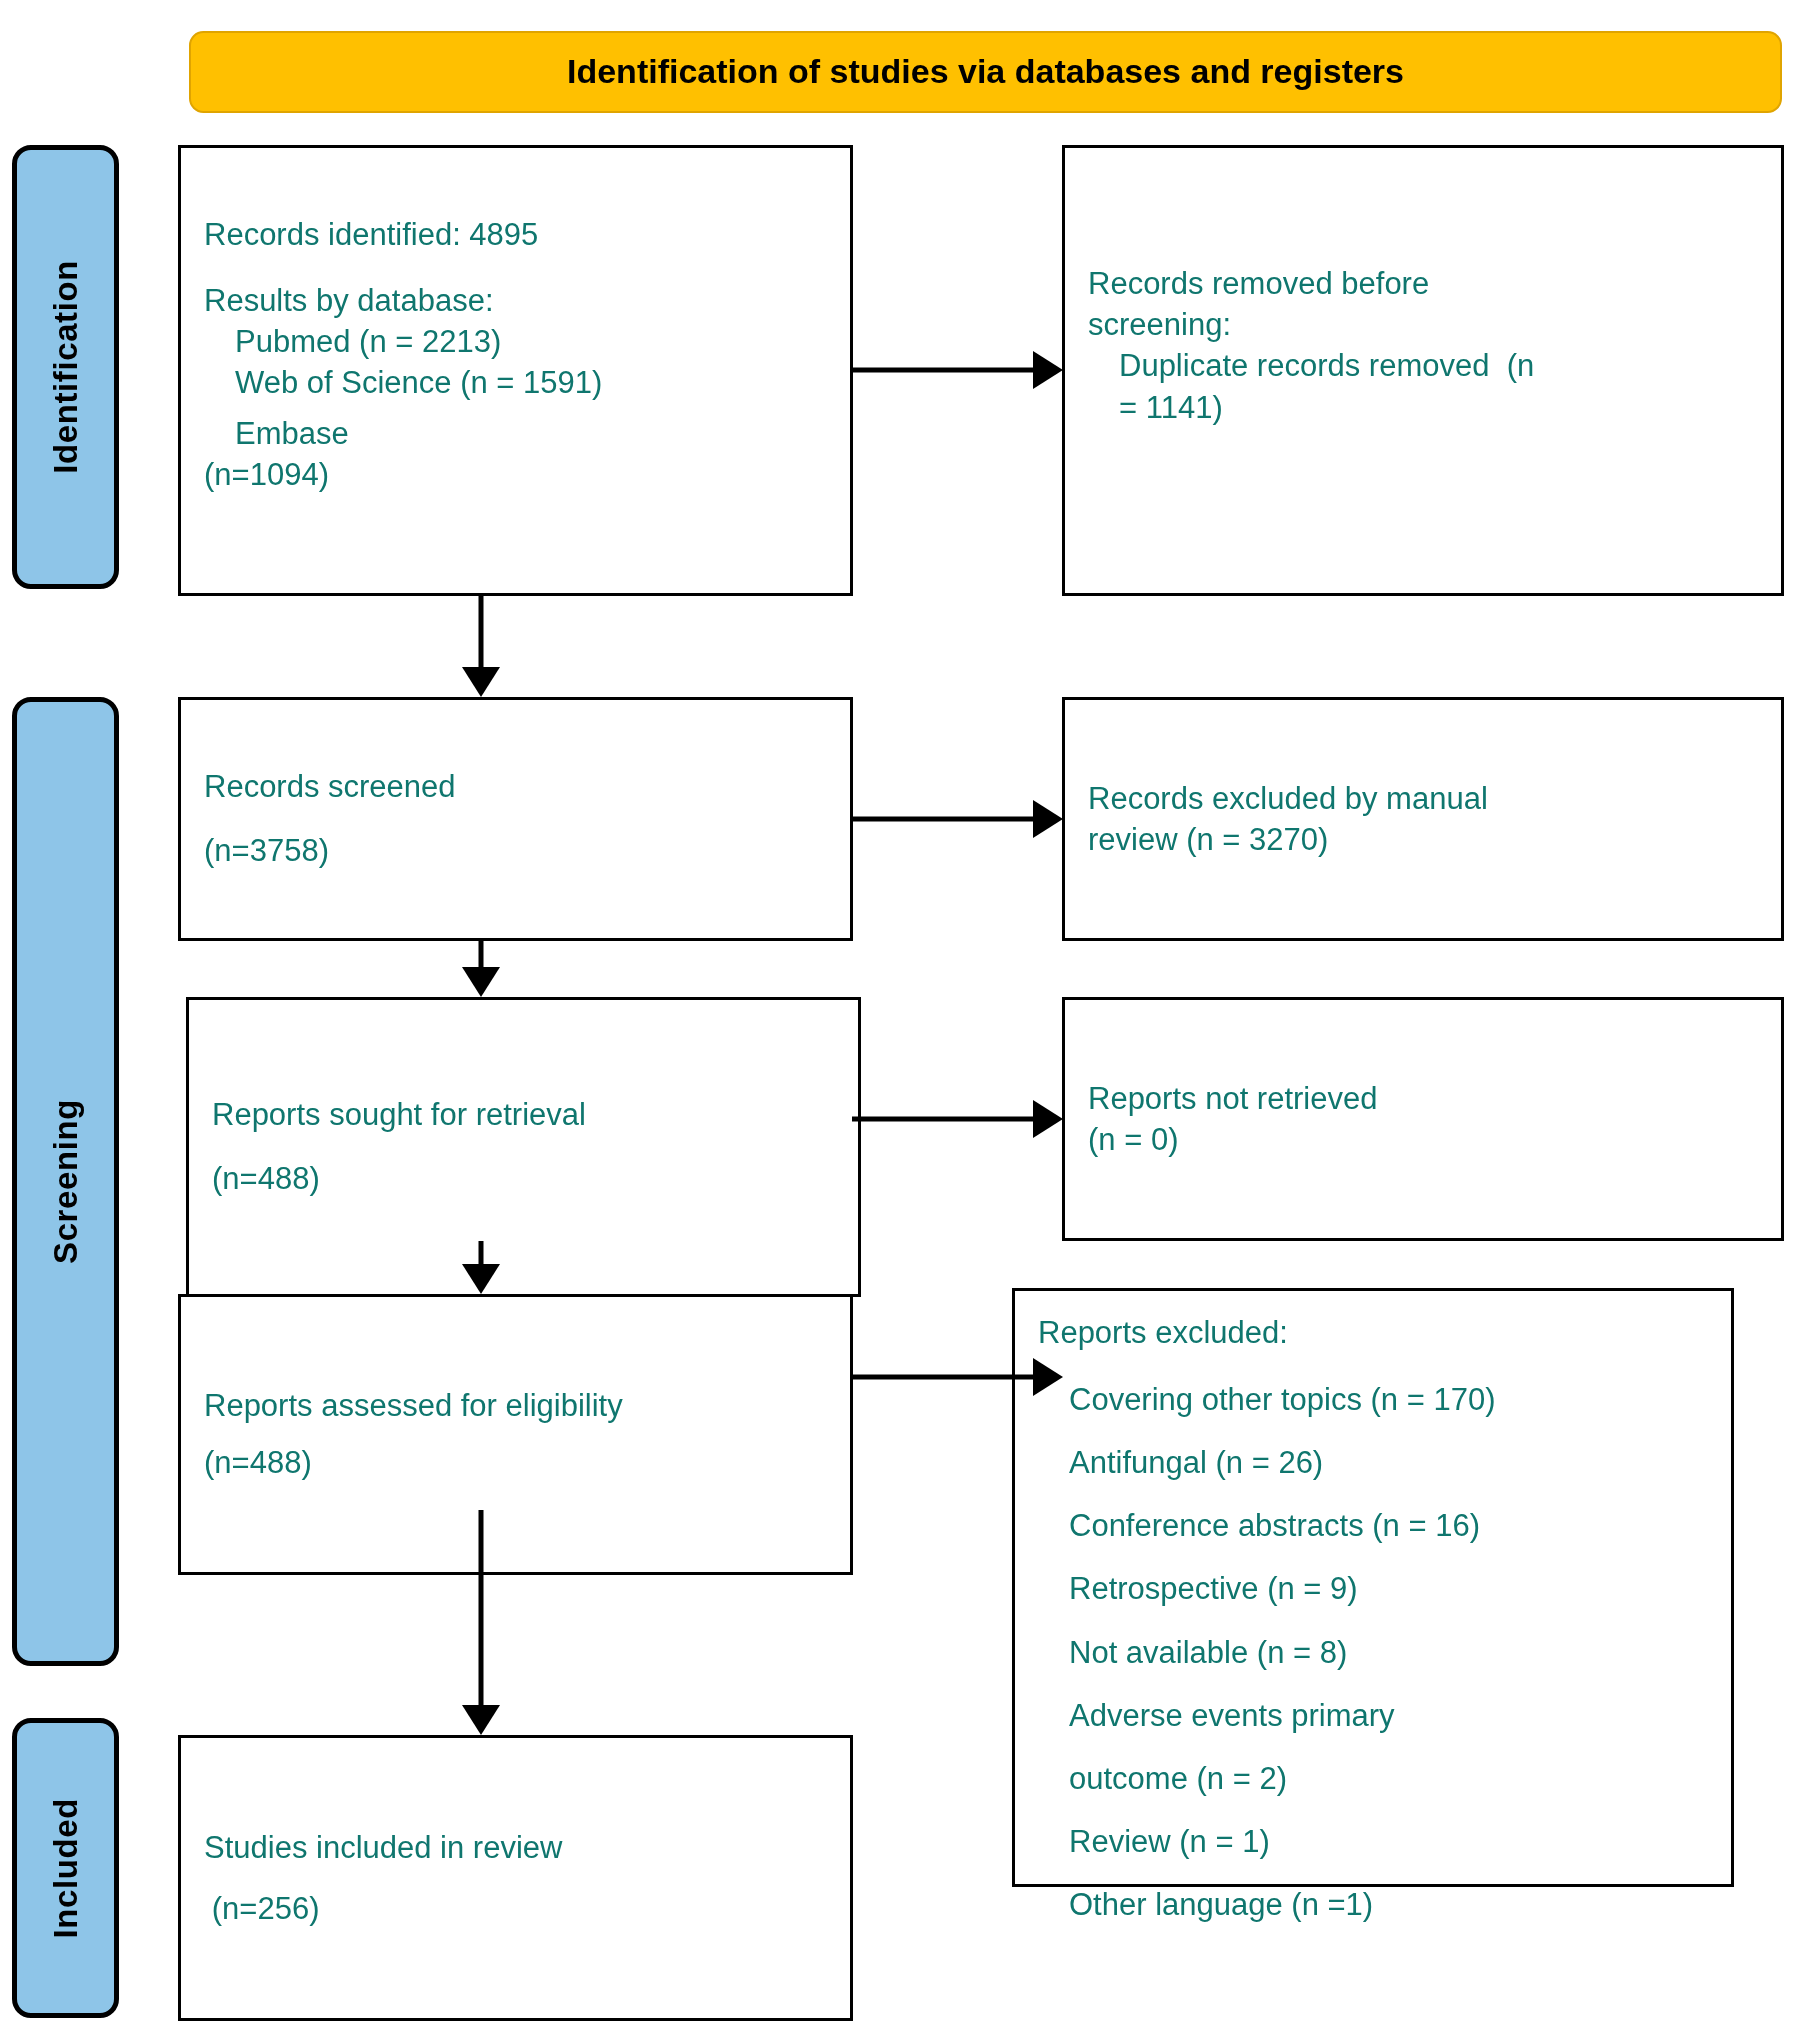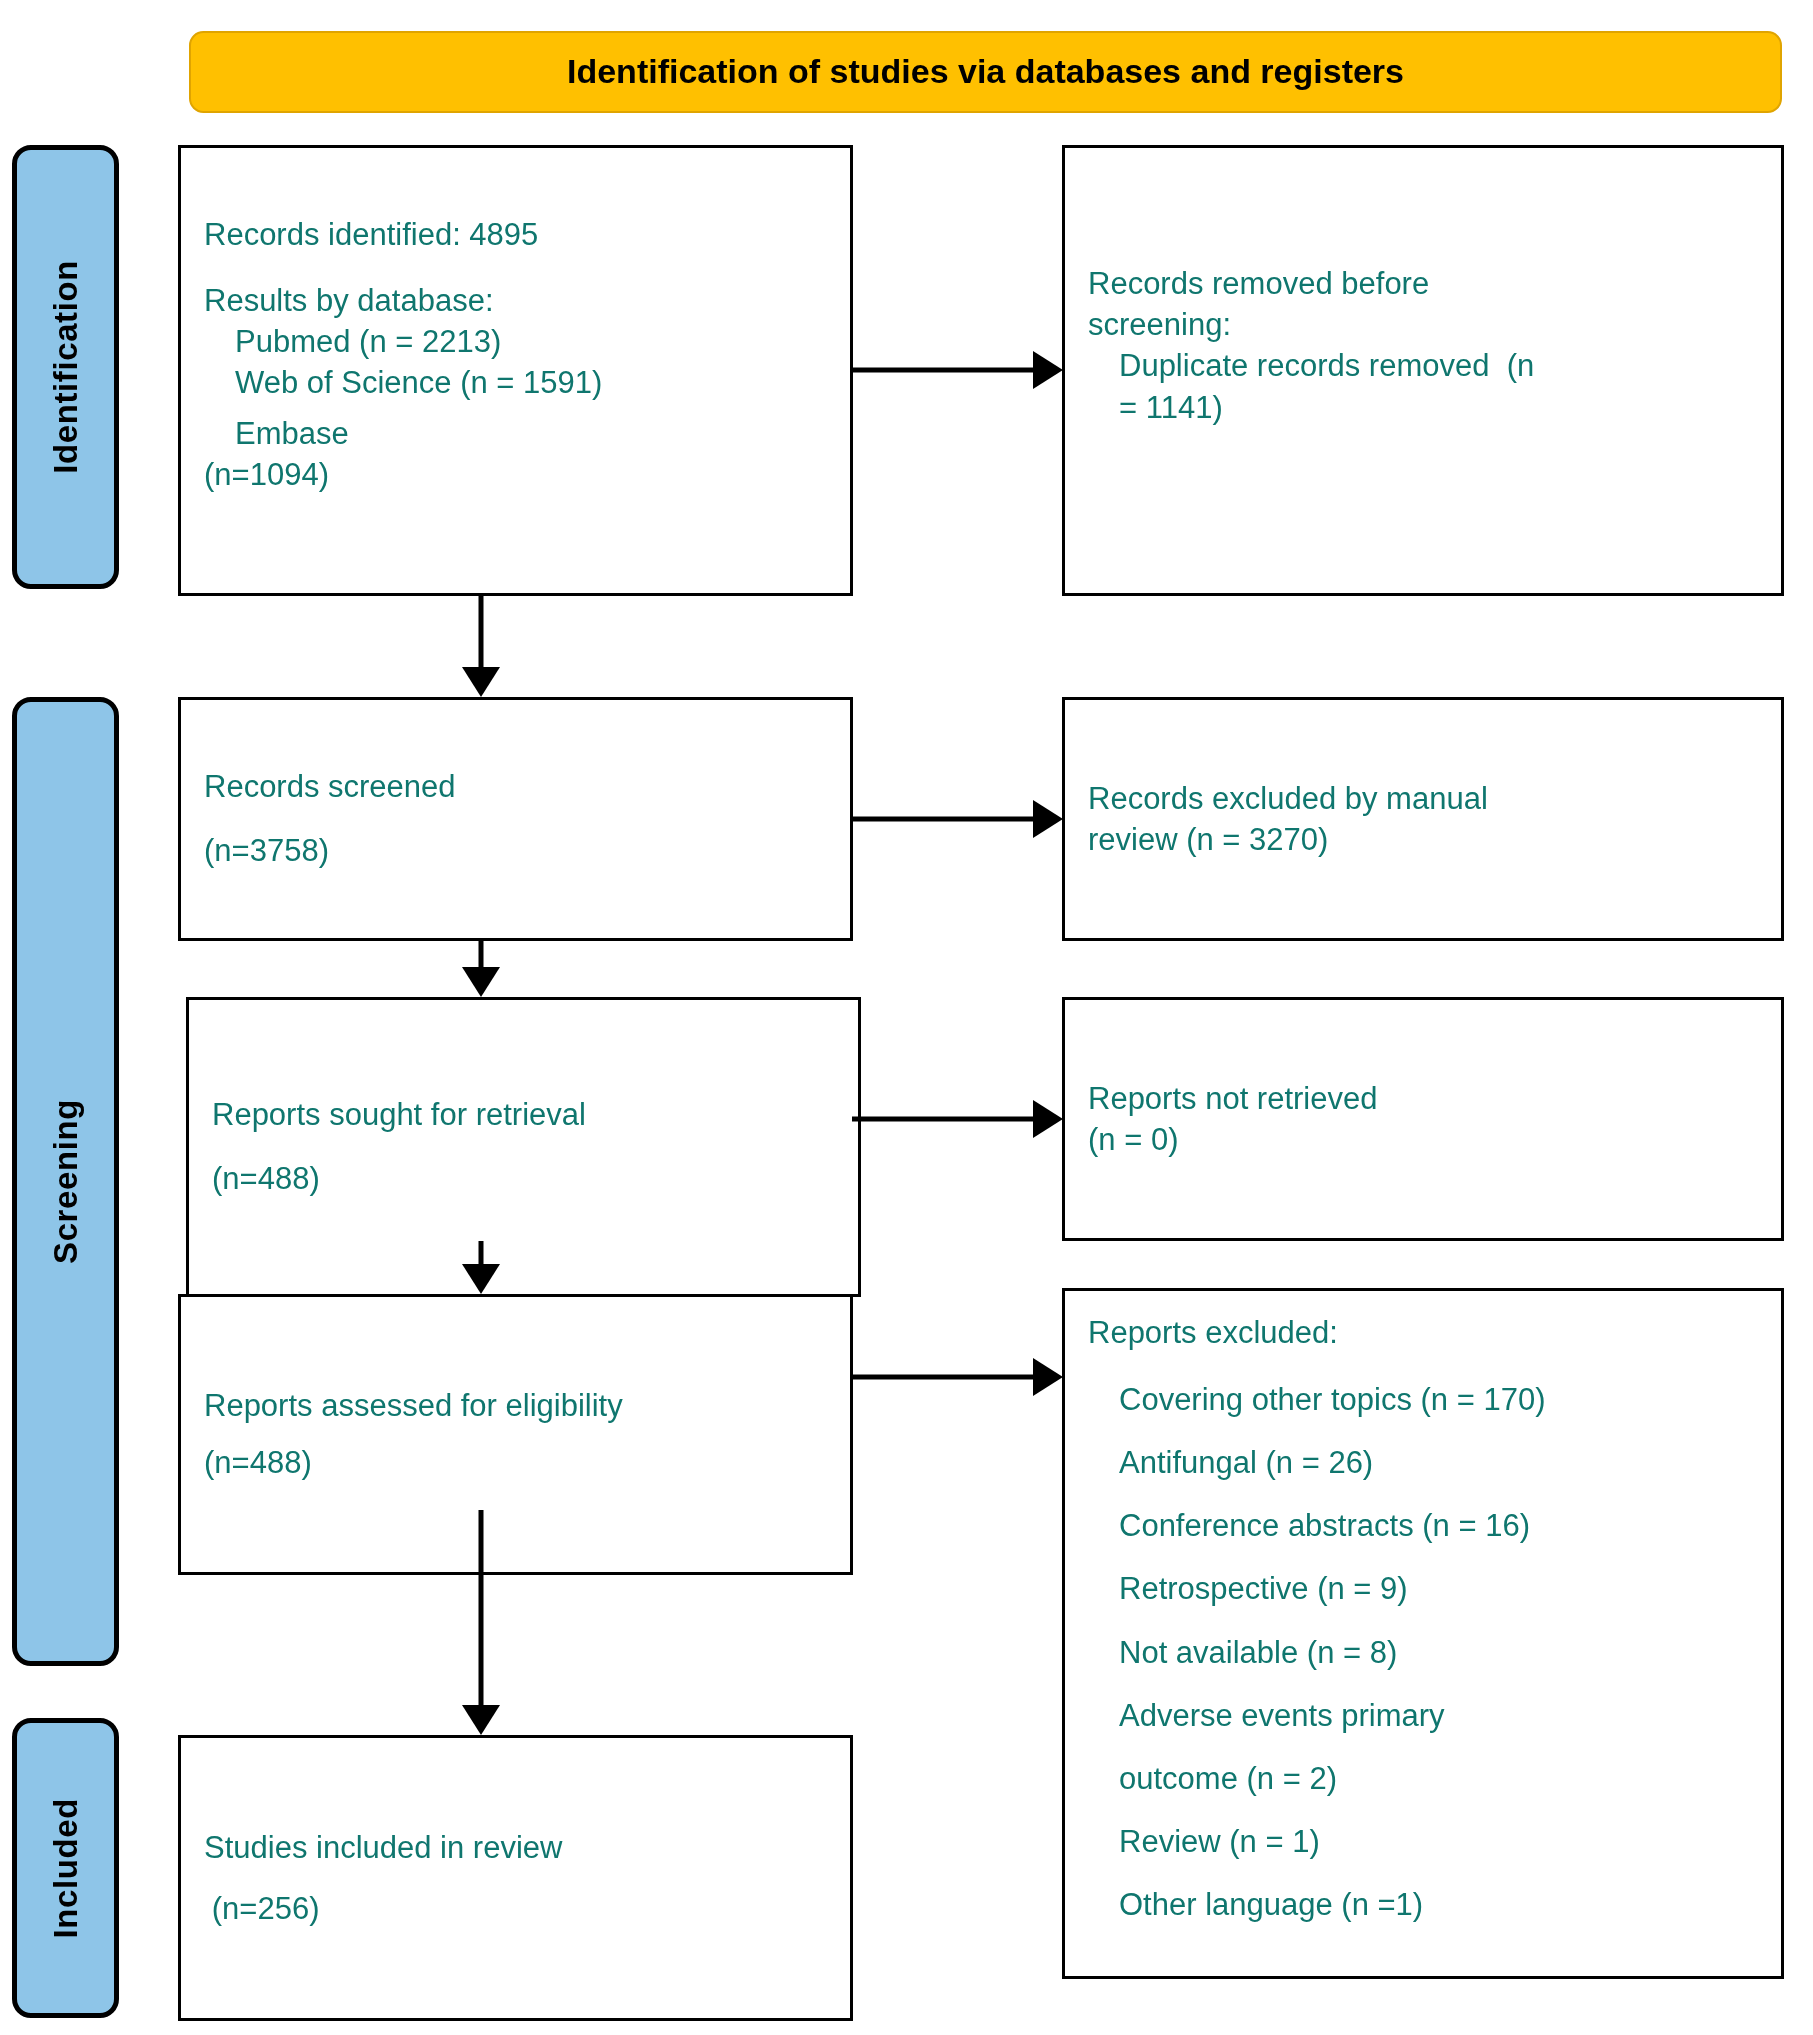--- a/index.html
+++ b/index.html
@@ -88,21 +88,21 @@
   .flow-box .line.gap-before { margin-top: 24.4px; }
 
   
   #box-identified      { left: 178px;  top: 145px;  width: 675px; height: 451px; }
   #box-removed         { left: 1062px; top: 145px;  width: 722px; height: 451px; }
   #box-screened        { left: 178px;  top: 697px; width: 675px; height: 244px; }
   #box-excluded-manual { left: 1062px; top: 697px; width: 722px; height: 244px; }
   #box-sought          { left: 178px;  top: 997px; width: 675px; height: 300px; margin-left: 8px; }
   #box-not-retrieved   { left: 1062px; top: 997px; width: 722px; height: 244px; }
   #box-assessed        { left: 178px;  top: 1294px; width: 675px; height: 281px; }
-  #box-reports-excl    { left: 1062px; top: 1288px; width: 722px; height: 691px; }
+  #box-reports-excl    { left: 1012px; top: 1288px; width: 722px; height: 599px; }
   #box-included        { left: 178px;  top: 1735px; width: 675px; height: 286px; }
 
   
   .vcenter {
     position: absolute;
     left: 23px;
     right: 14.4px;
     top: 50%;
     transform: translateY(-50%);
   }

